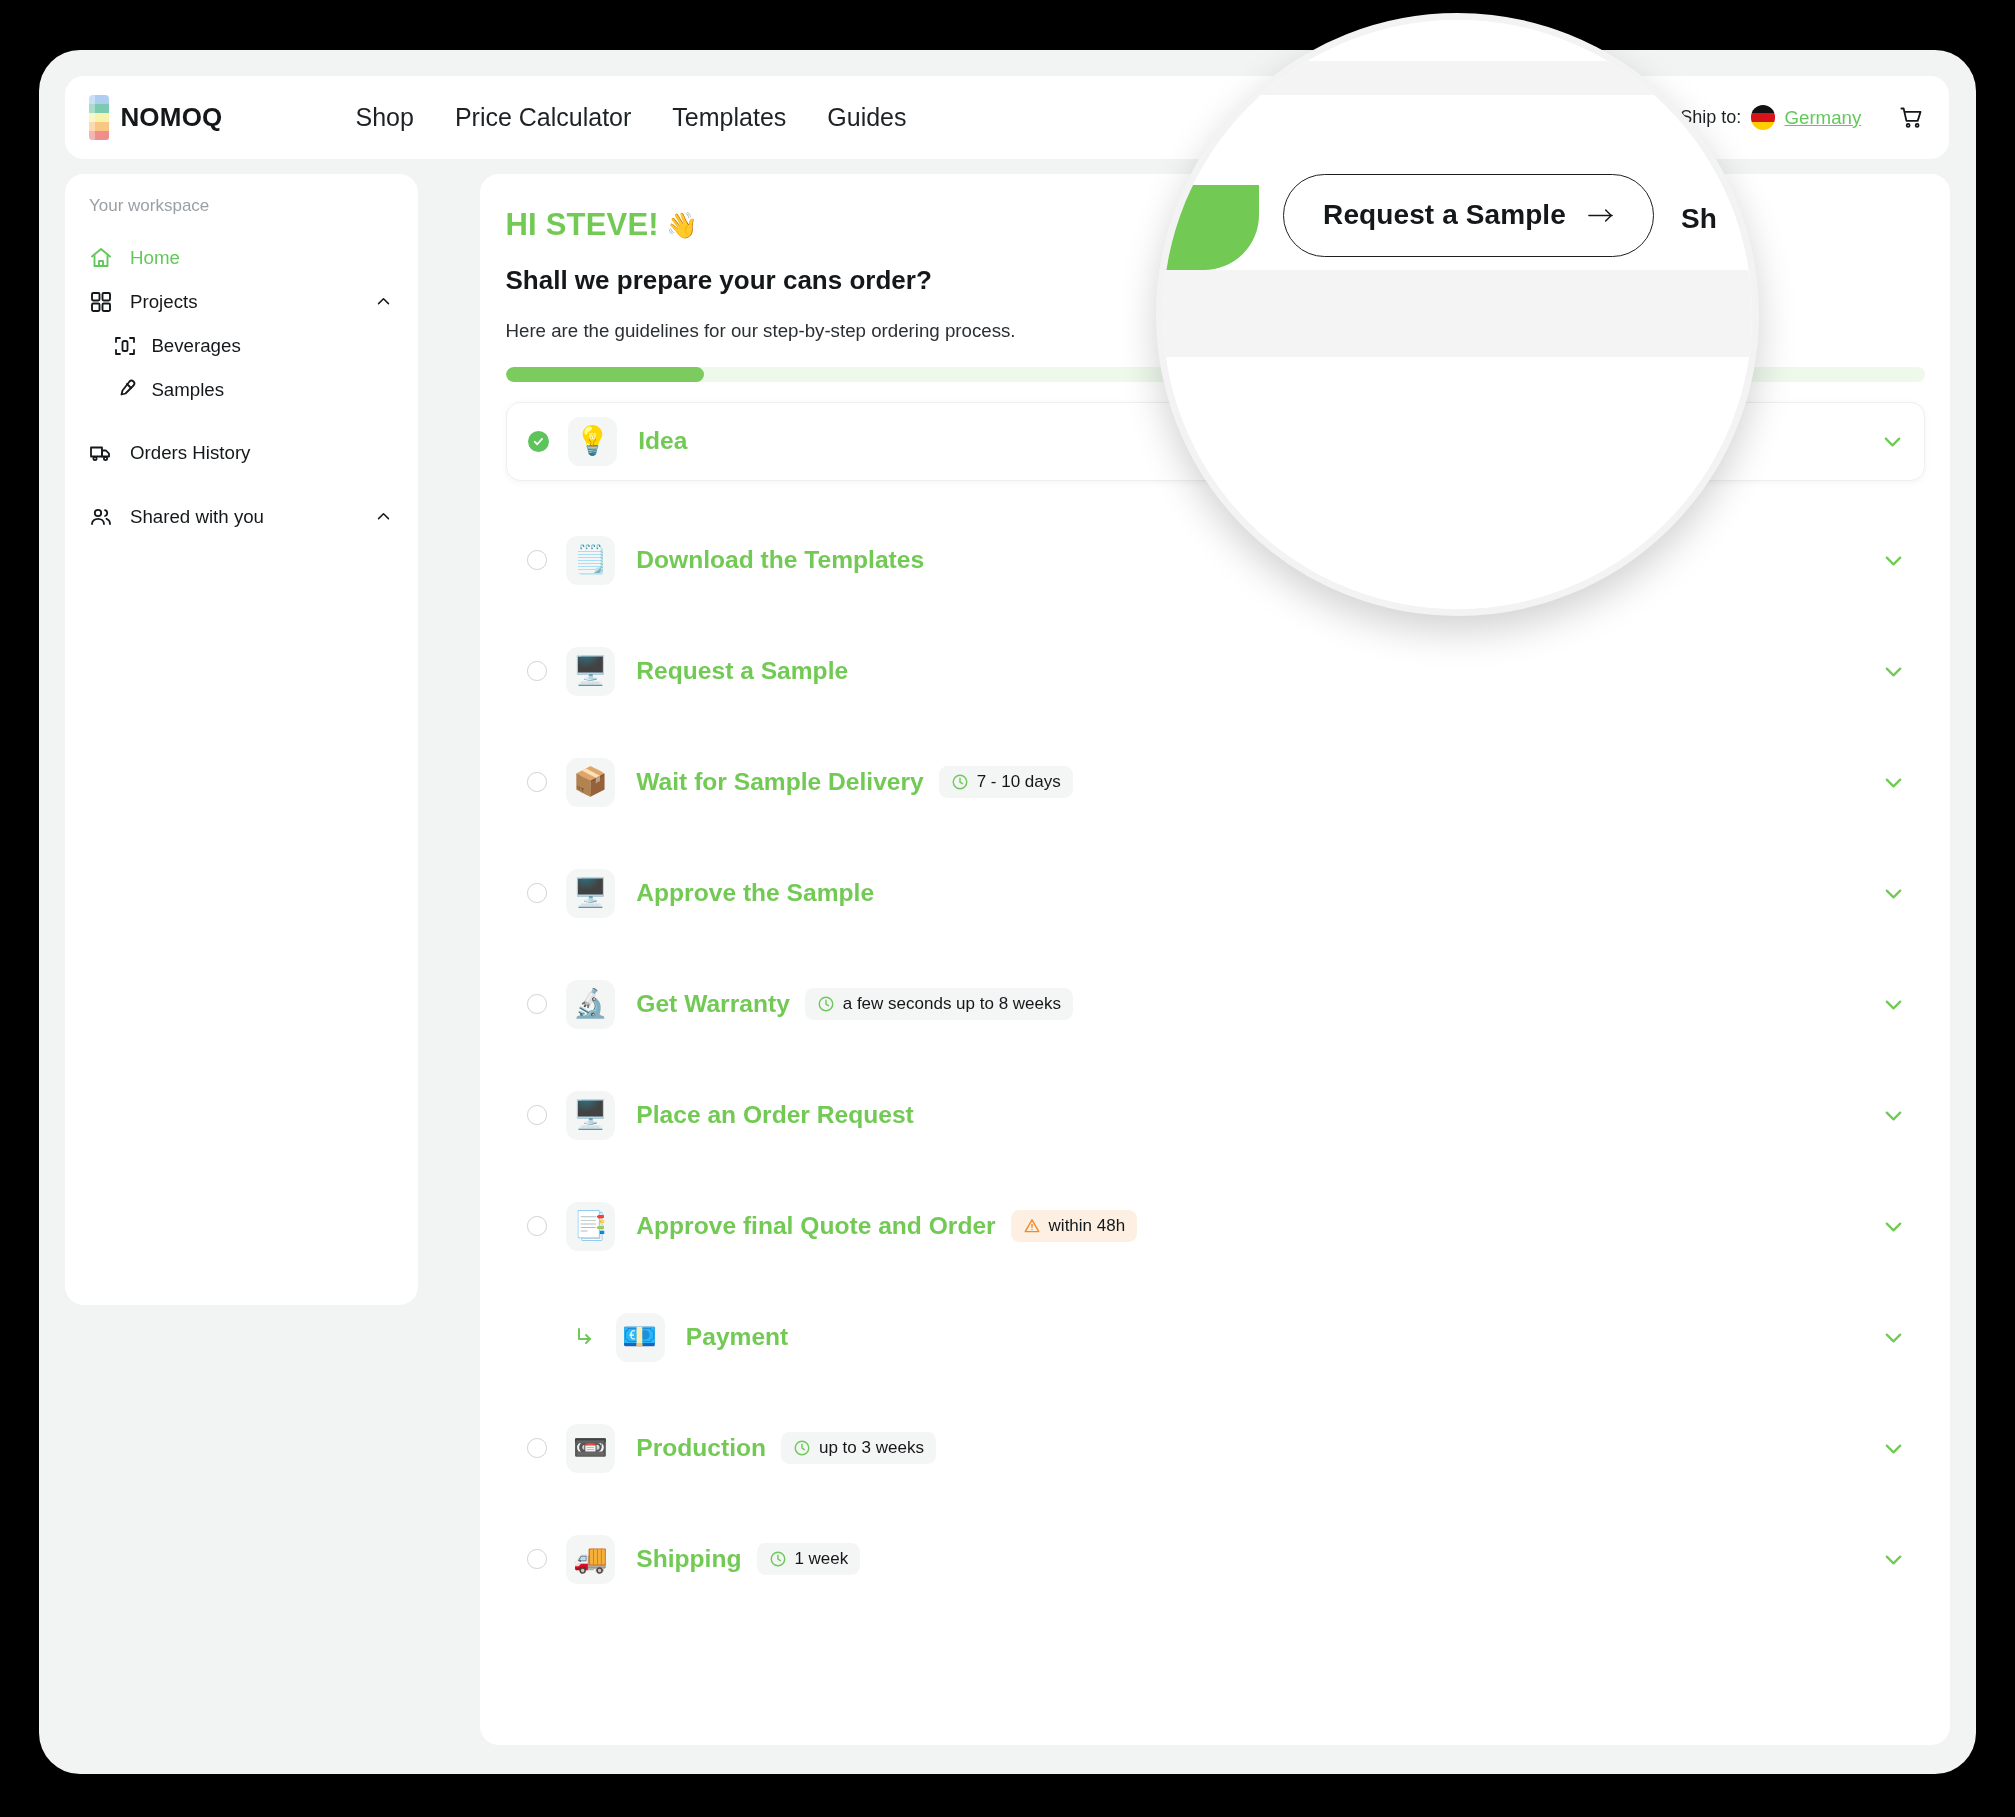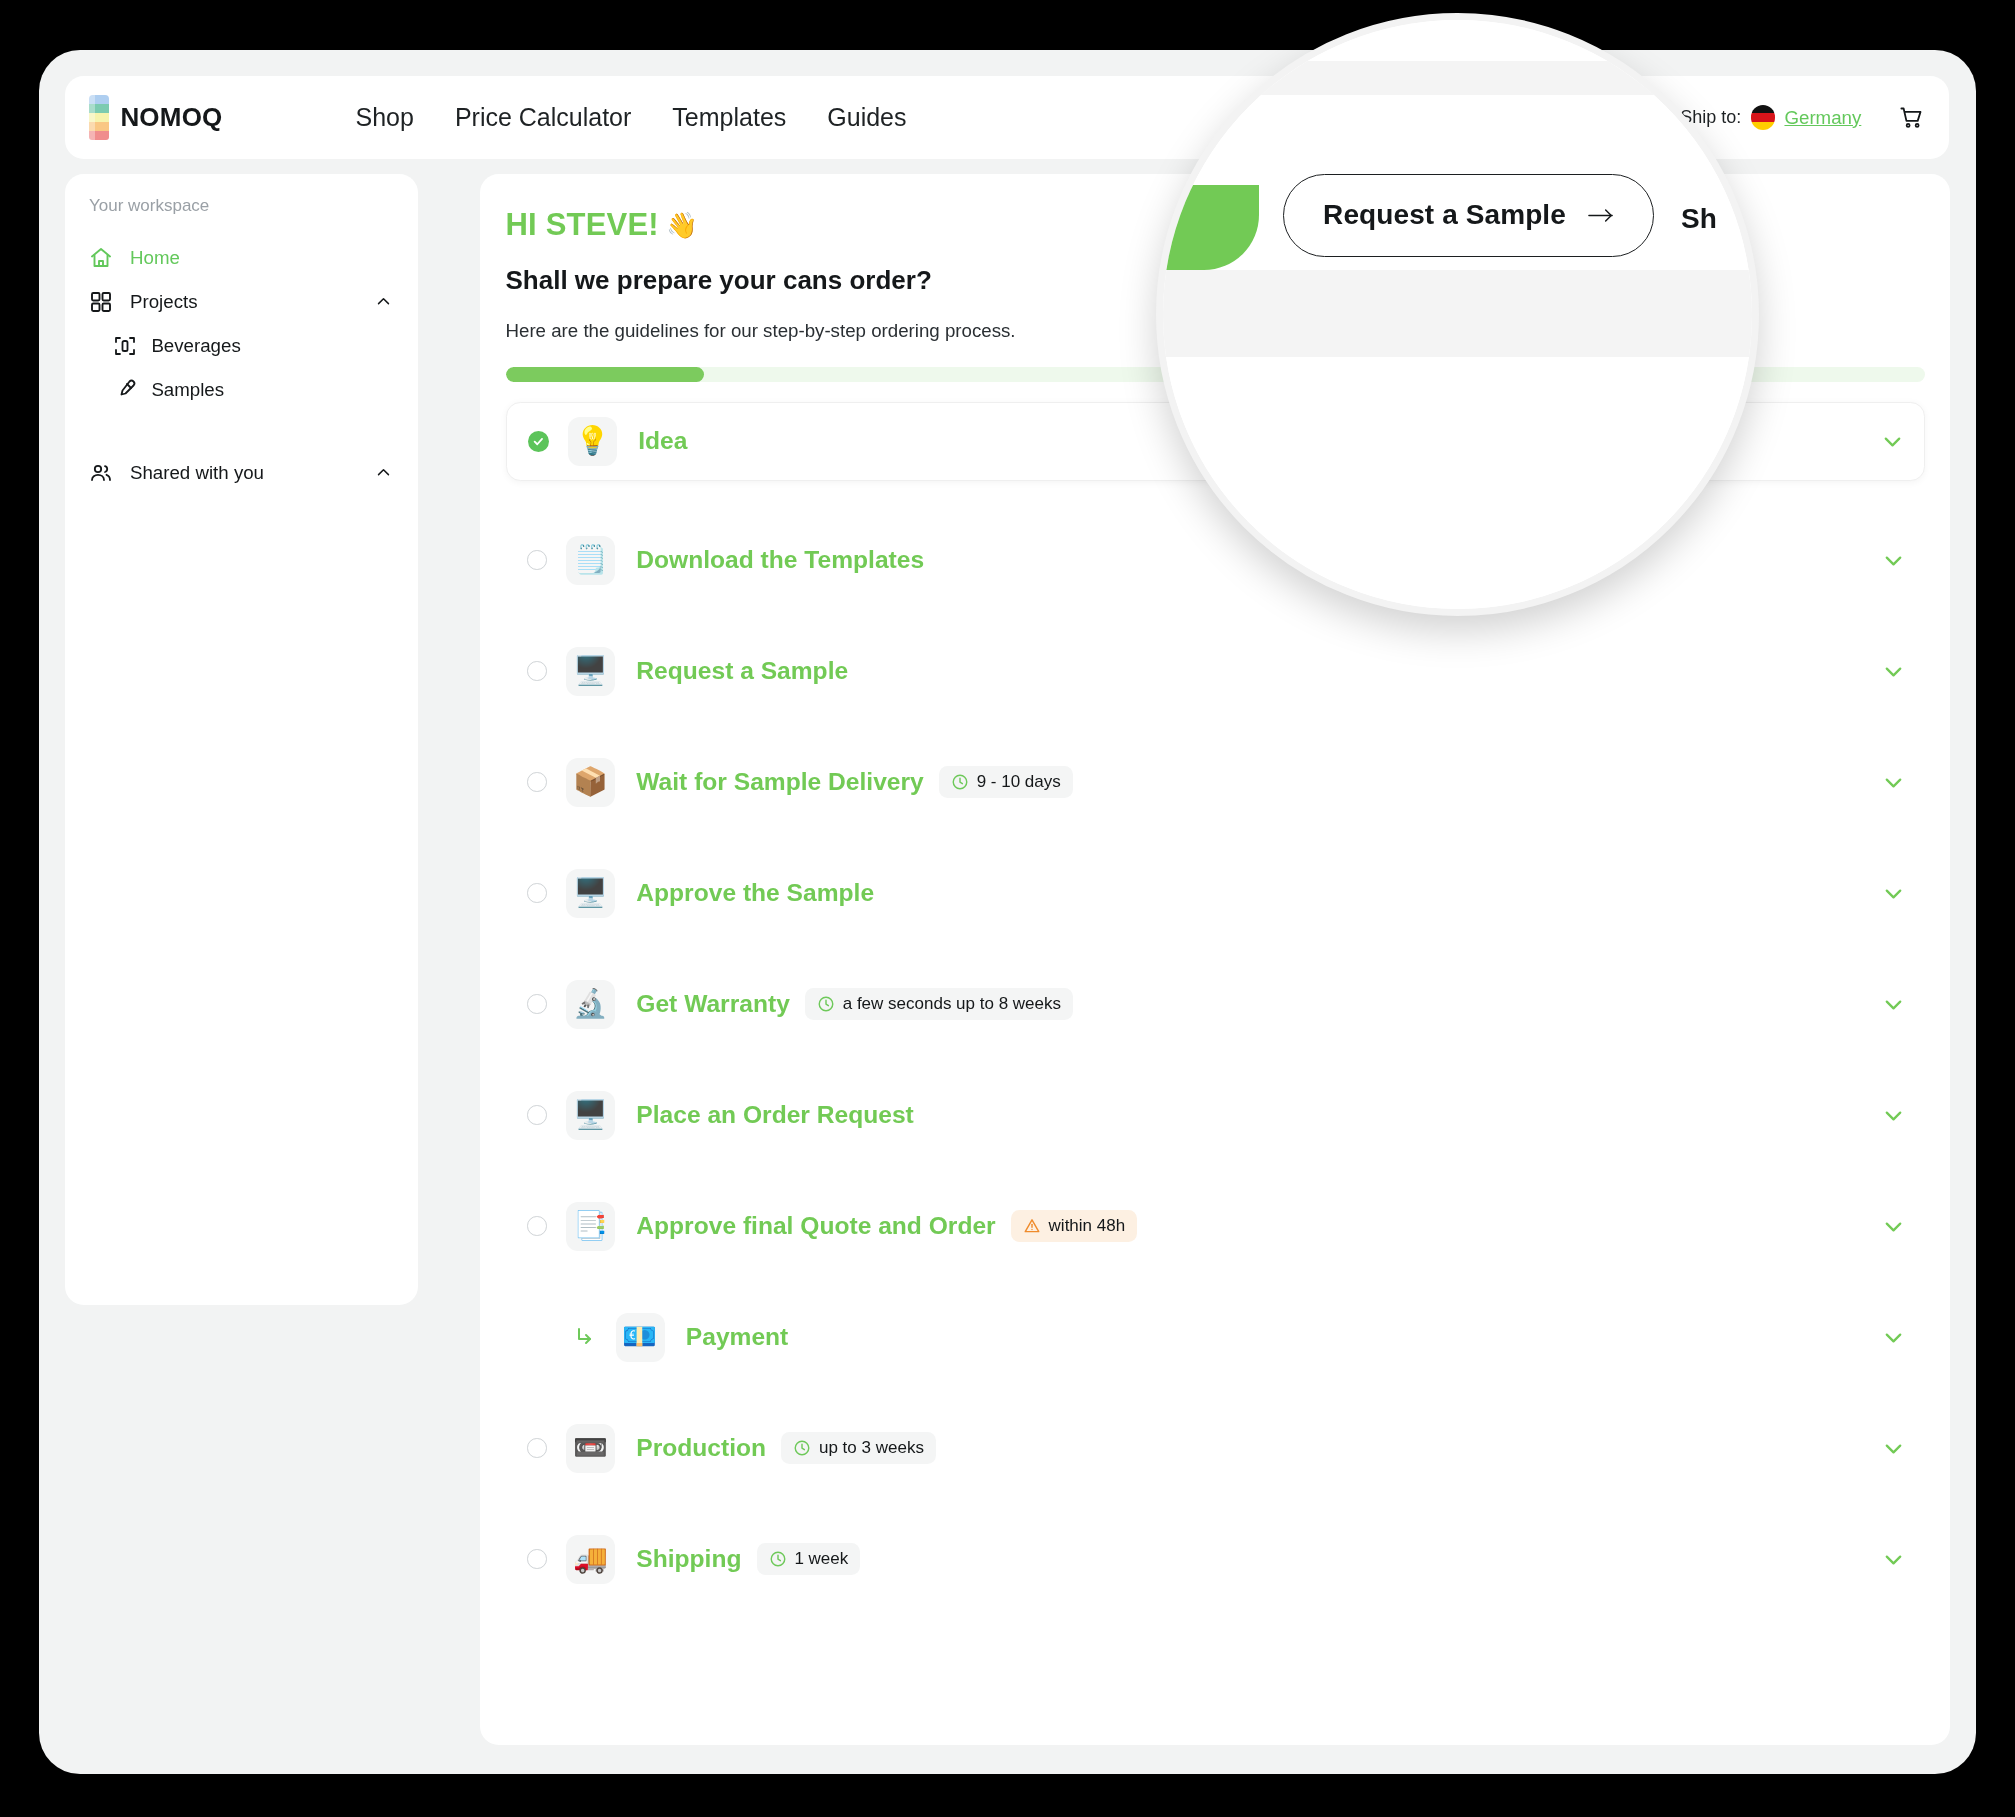--- a/index.html
+++ b/index.html
@@ -342,20 +342,31 @@
         <svg viewBox="0 0 24 24" fill="none" stroke="#15181a" stroke-width="1.8" stroke-linecap="round" stroke-linejoin="round">
           <path d="M16.5 3.5a2.8 2.8 0 0 1 4 4l-8 8-4 1 1-4z"></path>
             <path d="M14 6l4 4"></path>
         </svg>
       </span>
       <span>Samples</span>
     </div>
 
     <div class="side-gap"></div>
 
+    <div class="side-item">
+      <span class="ico">
+        <svg viewBox="0 0 24 24" fill="none" stroke="#15181a" stroke-width="1.8" stroke-linecap="round" stroke-linejoin="round">
+          <path d="M2 6.5h11v9H2z"></path>
+            <path d="M13 9.5h4l3 3.2v2.8h-7z"></path>
+          <circle cx="6" cy="17.5" r="1.6"></circle>
+            <circle cx="16.5" cy="17.5" r="1.6"></circle>
+        </svg>
+      </span>
+      <span>Orders History</span>
+    </div>
 
     <div class="side-gap"></div>
 
     <div class="side-item">
       <span class="ico">
         <svg viewBox="0 0 24 24" fill="none" stroke="#15181a" stroke-width="1.8" stroke-linecap="round" stroke-linejoin="round">
           <circle cx="9" cy="8" r="3.2"></circle>
             <path d="M3 19c0-3.2 2.7-5.2 6-5.2s6 2 6 5.2"></path>
           <path d="M16 5.2a3 3 0 0 1 0 5.8"></path>
             <path d="M17.5 13.8c2 .7 3.5 2.5 3.5 5.2"></path>
@@ -418,21 +429,21 @@
 
       <div class="step-row">
         <span class="step-radio"></span>
         <span class="step-emoji">📦</span>
         <span class="step-label">Wait for Sample Delivery</span>
         <span class="step-badge">
           <svg viewBox="0 0 24 24" fill="none" stroke="#6ec95a" stroke-width="1.9" stroke-linecap="round" stroke-linejoin="round">
               <circle cx="12" cy="12" r="9"></circle>
               <path d="M12 7v5.2l3.2 2"></path>
             </svg>
-          <span>9 - 10 days</span>
+          <span>7 - 10 days</span>
         </span>
         <svg class="step-chev" viewBox="0 0 24 24" fill="none" stroke="#72ca55" stroke-width="2.4" stroke-linecap="round" stroke-linejoin="round">
             <path d="M5 9l7 7 7-7"></path>
           </svg>
       </div>
 
       <div class="step-row">
         <span class="step-radio"></span>
         <span class="step-emoji">🖥️</span>
         <span class="step-label">Approve the Sample</span>

